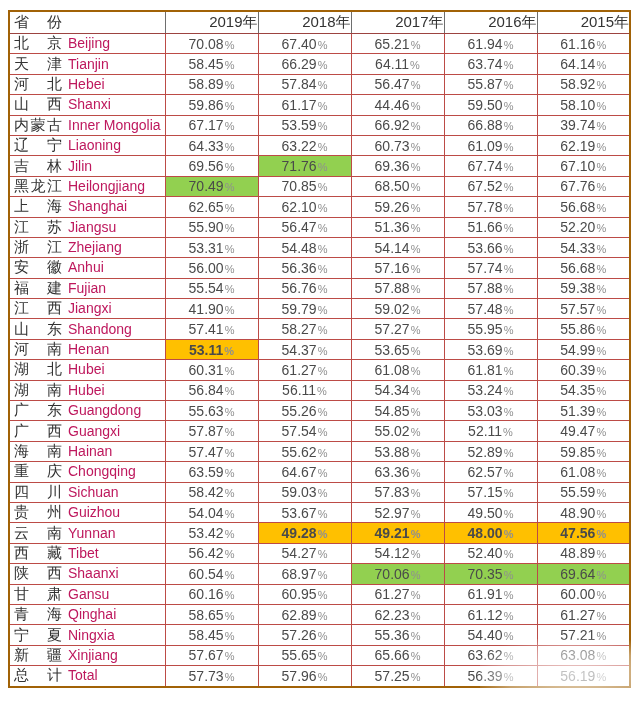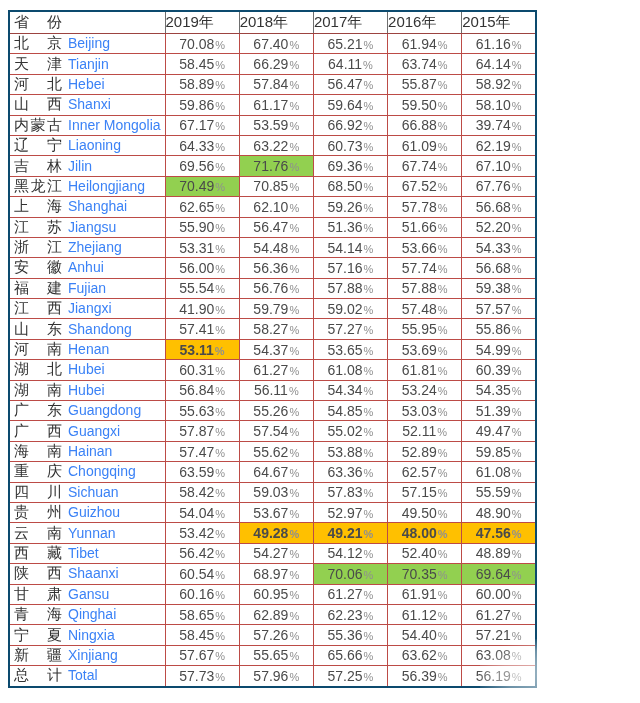--- a/index.html
+++ b/index.html
@@ -9,58 +9,58 @@
     font-family:"Liberation Sans","DejaVu Sans",sans-serif;
     position:relative;
     overflow:hidden;
   }
   .table-wrap{
     position:absolute;left:8px;top:10px;width:623px;
   }
   table{
     border-collapse:collapse;
     table-layout:fixed;
-    width:529px;
-    border:2px solid #0c4a6e;
+    width:623px;
+    border:2px solid #a16207;
   }
   col.c-prov{width:156px;}
   th,td{
     padding:0;
     height:19.4px;
     vertical-align:middle;
     border:1px solid #bc4b46;
     overflow:hidden;
     white-space:nowrap;
     font-weight:400;
   }
   thead th{
     height:21px;
     font-size:15px;
     color:#333333;
-    text-align:left;
+    text-align:right;
     border-left-color:#6e6e6e;
     border-right-color:#6e6e6e;
     border-bottom-color:#9c4340;
   }
   th.prov,td.prov{
     text-align:left;
     padding-left:4px;
   }
   .cn{
     display:inline-block;
     width:48px;
     text-align:justify;
     text-align-last:justify;
     font-size:15px;
     color:#333333;
     margin-right:6px;
   }
   .en{
     font-size:14px;
-    color:#3b82f6;
+    color:#be185d;
   }
   td.val{
     text-align:center;
     color:#4a4a4a;
   }
   .num{font-size:14px;}
   .pct{
     font-size:11px;
     color:#8f8f8f;
     margin-left:1px;
@@ -130,21 +130,21 @@
     <td class="val"><span class="num">56.47</span><span class="pct">%</span></td>
     <td class="val"><span class="num">55.87</span><span class="pct">%</span></td>
     <td class="val"><span class="num">58.92</span><span class="pct">%</span></td>
   </tr>
         <tr>
     <td class="prov">
       <span class="cn">山西</span><span class="en">Shanxi</span>
     </td>
     <td class="val"><span class="num">59.86</span><span class="pct">%</span></td>
     <td class="val"><span class="num">61.17</span><span class="pct">%</span></td>
-    <td class="val"><span class="num">59.64</span><span class="pct">%</span></td>
+    <td class="val"><span class="num">44.46</span><span class="pct">%</span></td>
     <td class="val"><span class="num">59.50</span><span class="pct">%</span></td>
     <td class="val"><span class="num">58.10</span><span class="pct">%</span></td>
   </tr>
         <tr>
     <td class="prov">
       <span class="cn">内蒙古</span><span class="en">Inner Mongolia</span>
     </td>
     <td class="val"><span class="num">67.17</span><span class="pct">%</span></td>
     <td class="val"><span class="num">53.59</span><span class="pct">%</span></td>
     <td class="val"><span class="num">66.92</span><span class="pct">%</span></td>

